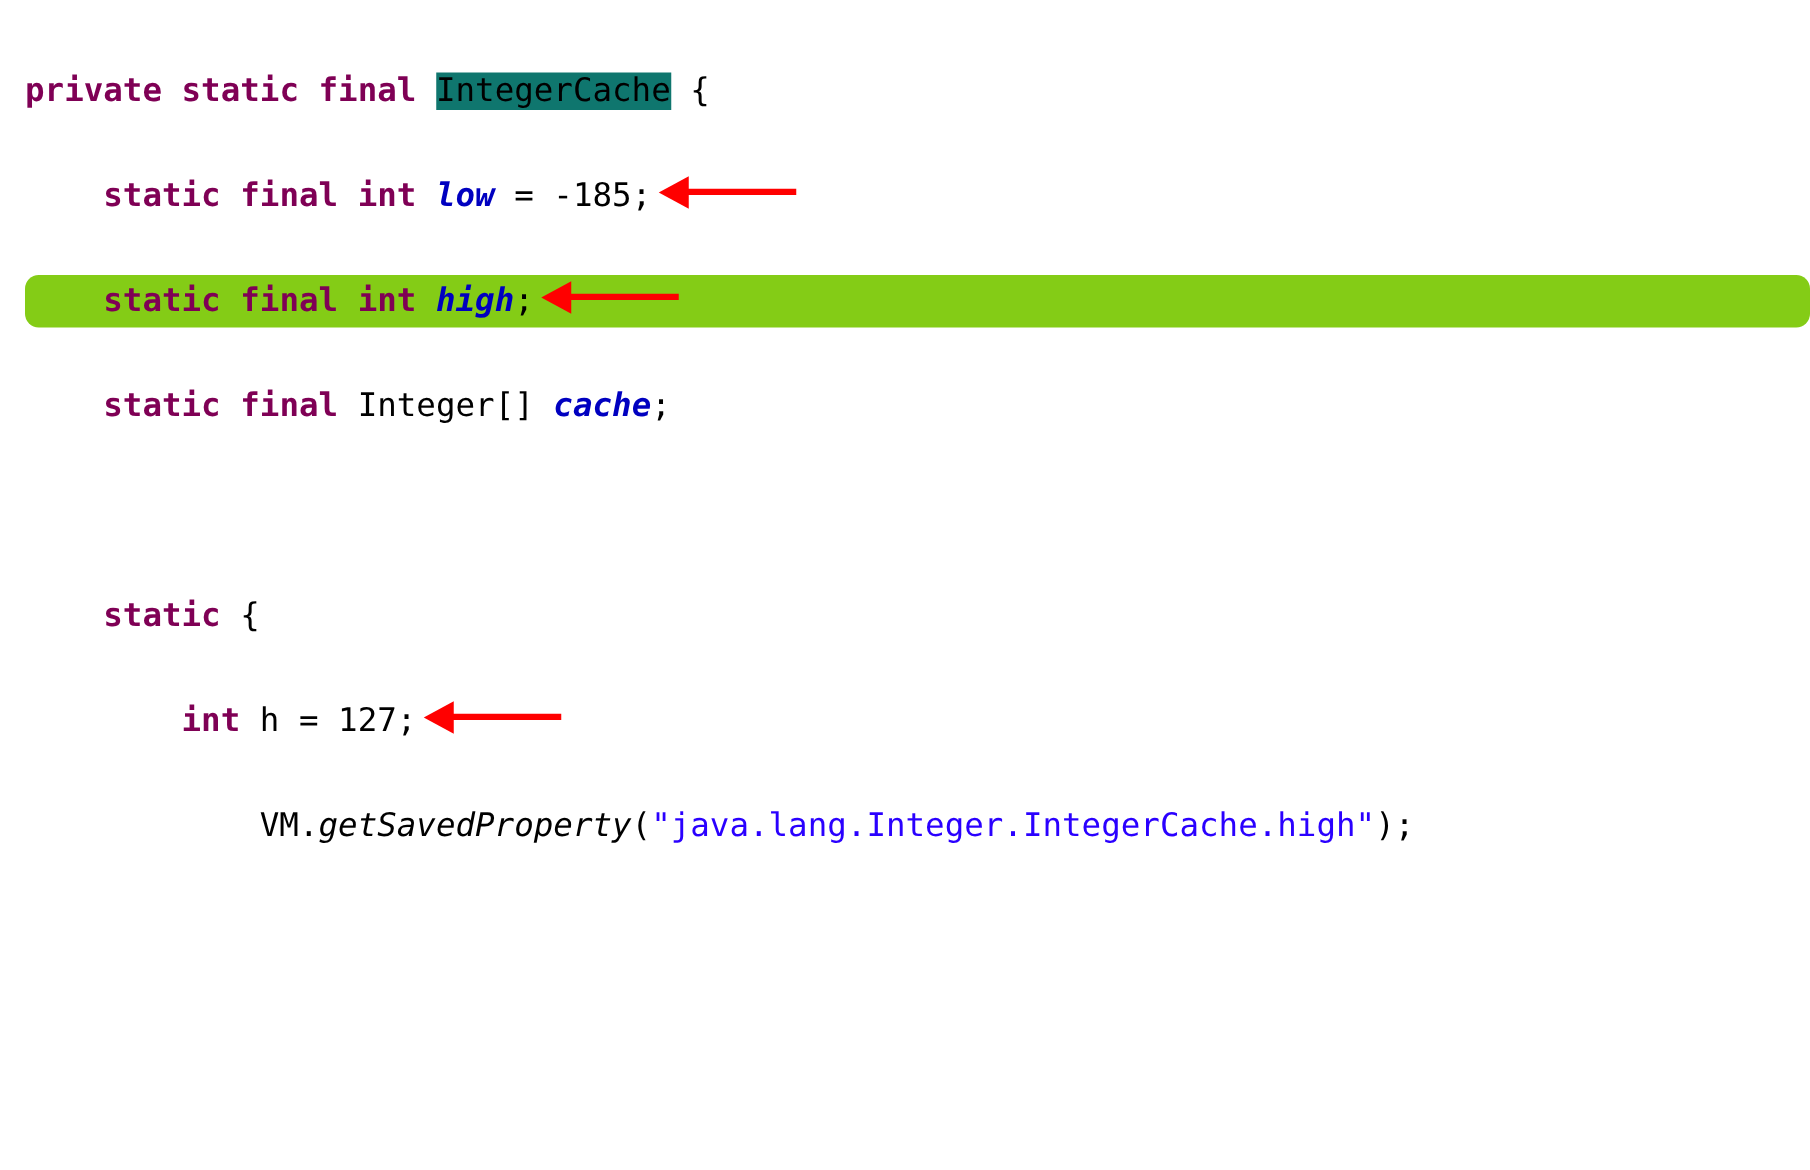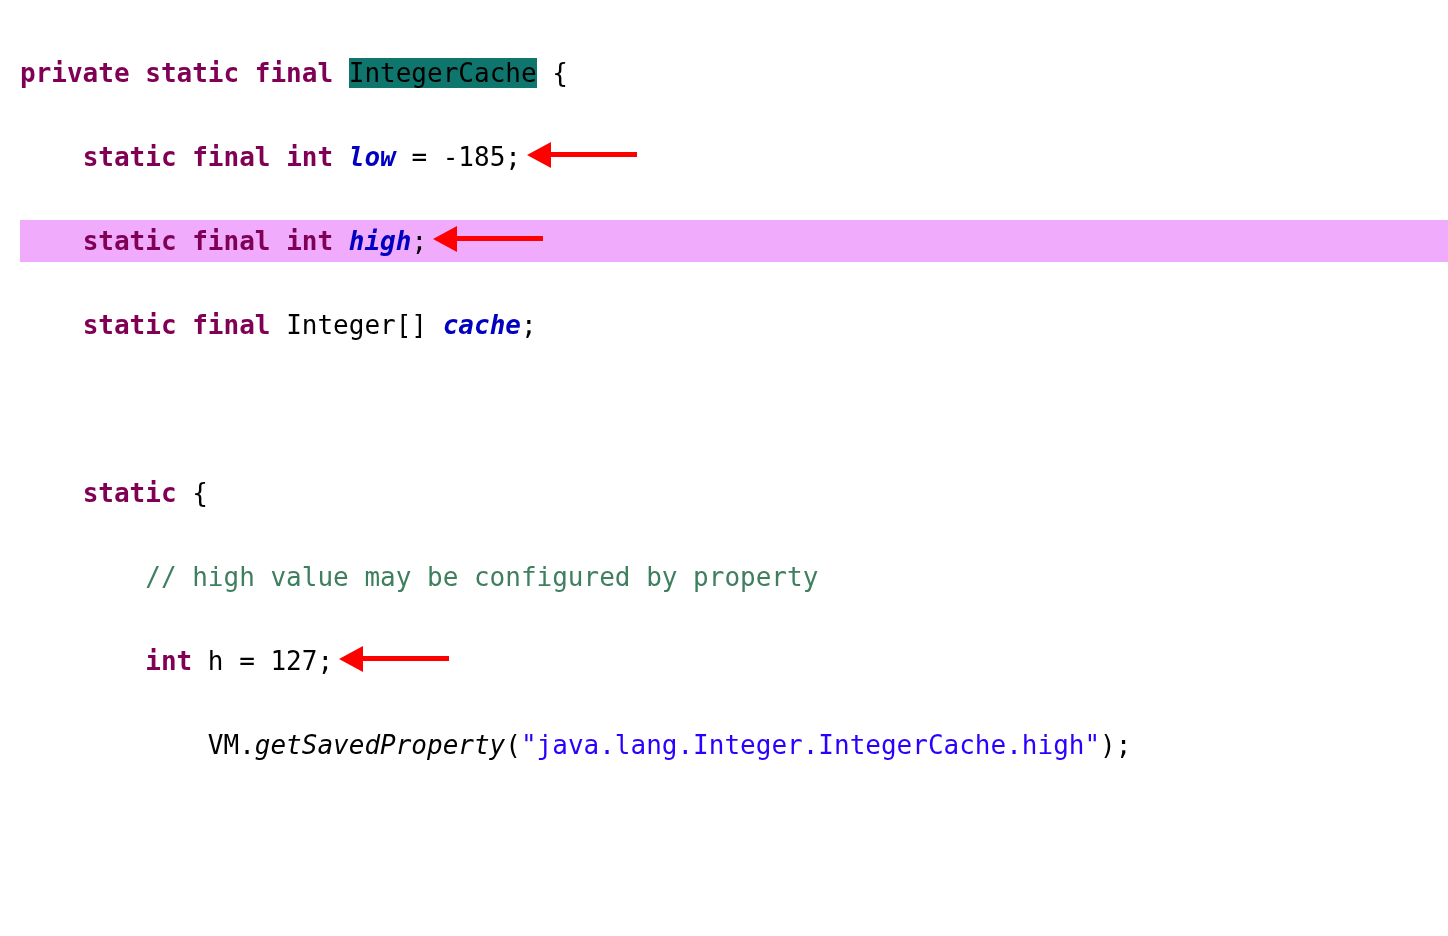--- a/index.html
+++ b/index.html
@@ -13,21 +13,21 @@
     padding:10px 0 10px 20px;
   }
   .line{display:block;position:relative;min-height:42px;}
   .kw{color:#7f0055;font-weight:bold;}
   .fld{color:#0000c0;font-style:italic;font-weight:bold;}
   .fldn{color:#0000c0;font-style:italic;}
   .cmt{color:#3f7f5f;}
   .str{color:#2a00ff;}
   .ital{font-style:italic;}
   .sel{background:#0f766e;}
-  .hl{background:#f0abfc;}
+  .hl{background:#84cc16;border-radius:11px;}
   .arrow{
     display:inline-block;
     position:relative;
     width:110px;
     height:32px;
     vertical-align:middle;
     margin-left:6px;
     margin-top:-6px;
   }
   .arrow::before{
@@ -53,21 +53,20 @@
 </head>
 <body>
 
 <div class="code-area">
 <span class="line"><span class="kw">private</span> <span class="kw">static</span> <span class="kw">final</span> <span class="sel">IntegerCache</span><span> {</span></span>
 <span class="line">    <span class="kw">static</span> <span class="kw">final</span> <span class="kw">int</span> <span class="fld">low</span><span> = -185;</span><span class="arrow"></span></span>
 <span class="line hl">    <span class="kw">static</span> <span class="kw">final</span> <span class="kw">int</span> <span class="fld">high</span><span>;</span><span class="arrow"></span></span>
 <span class="line">    <span class="kw">static</span> <span class="kw">final</span><span> Integer[]</span> <span class="fld">cache</span><span>;</span></span>
 <span class="line"> </span>
 <span class="line">    <span class="kw">static</span><span> {</span></span>
-<span class="line">        <span class="cmt">// high value may be configured by property</span></span>
 <span class="line">        <span class="kw">int</span><span> h = 127;</span><span class="arrow"></span></span>
 <span class="line">            <span>VM.</span><span class="ital">getSavedProperty</span><span>(</span><span class="str">"java.lang.Integer.IntegerCache.high"</span><span>);</span></span>
 
 
 
 
 
 
 
 

